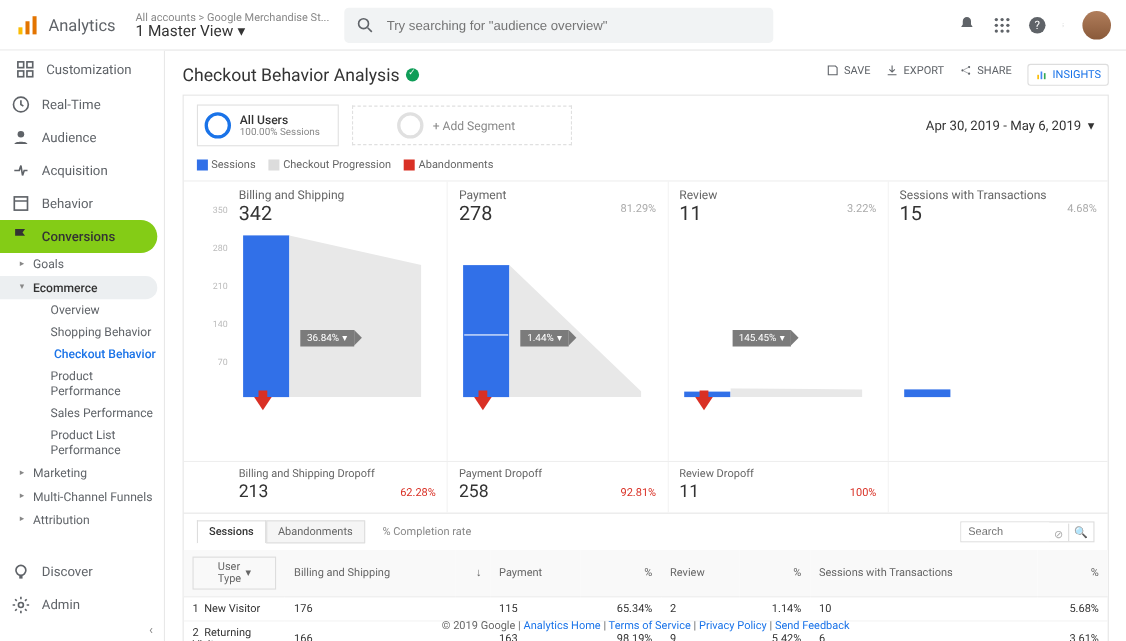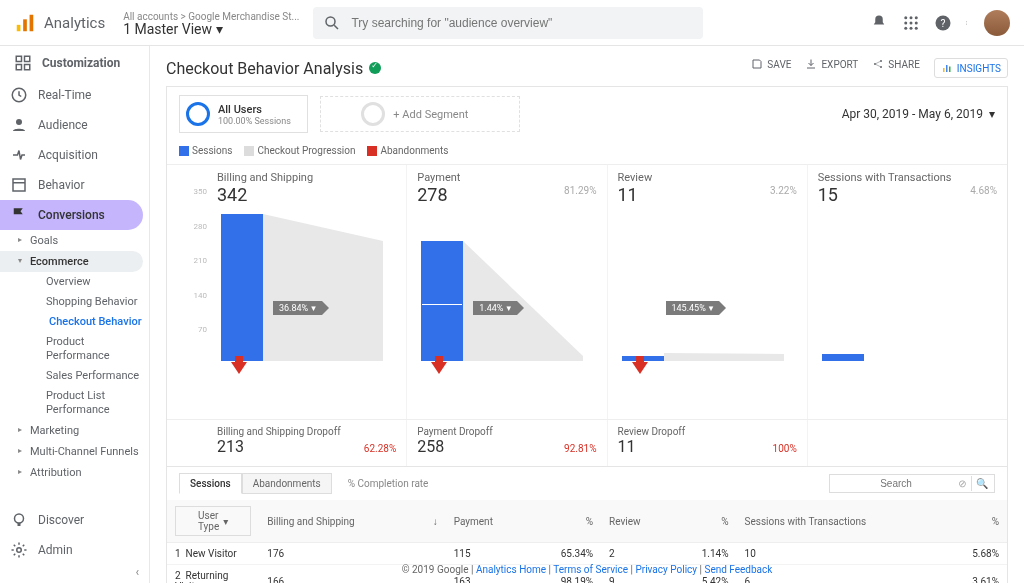--- a/index.html
+++ b/index.html
@@ -9,23 +9,23 @@
   .product { font-size: 15px; color: #5f6368; margin-right: 18px; }
   .acct { display: flex; flex-direction: column; font-size: 10px; color: #888; line-height: 12px; margin-right: 14px; }
   .acct .view { font-size: 14px; font-weight: 400; color: #333; display: flex; align-items: center; gap: 4px; }
   .searchbox { flex: 0 0 390px; height: 32px; background: #f1f3f4; border-radius: 4px; display: flex; align-items: center; padding: 0 10px; color: #5f6368; gap: 10px; }
   .searchbox input { border: none; background: transparent; outline: none; font-size: 12px; flex: 1; }
   .top-right { margin-left: auto; display: flex; align-items: center; gap: 14px; padding-right: 8px; color: #5f6368; }
   .avatar { width: 26px; height: 26px; border-radius: 50%; background: linear-gradient(#b07d5b,#8a5a3a); }
   .icon { width: 18px; height: 18px; display: inline-block; }
   .sidebar { position: absolute; top: 46px; left: 0; width: 150px; bottom: 0; border-right: 1px solid #e8e8e8; background: #fff; overflow: hidden; }
   .nav-item { display: flex; align-items: center; padding: 6px 10px; gap: 10px; color: #5f6368; font-size: 12px; cursor: pointer; }
-  .nav-item.top { height: 34px; padding-left: 14px; font-weight: bold; }
+  .nav-item.top { height: 34px; padding-left: 14px; }
   .nav-sec { font-size: 9px; letter-spacing: 1px; color: #888; padding: 6px 10px 4px 14px; }
-  .nav-item.active { background: #c4b5fd; color: #333; font-weight: 500; border-radius: 0 16px 16px 0; margin-right: 6px; }
+  .nav-item.active { background: #84cc16; color: #333; font-weight: 500; border-radius: 0 16px 16px 0; margin-right: 6px; }
   .nav-sub { position: relative; padding: 4px 0 4px 30px; font-size: 11px; color: #5f6368; cursor: pointer; }
   .nav-sub .car { position: absolute; left: 18px; top: 5px; font-size: 8px; color: #888; }
   .nav-sub3 { padding-left: 46px; font-size: 11px; color: #5f6368; line-height: 14px; padding-top: 3px; padding-bottom:3px; cursor: pointer;}
   .nav-sub3.sel { color: #1a73e8; font-weight: 500; border-left: 3px solid #1a73e8; margin-left:-3px; padding-left:49px;}
   .bottom-nav { position: absolute; bottom: 18px; left: 0; right: 0; }
   .collapse { position: absolute; bottom: 0; right: 6px; padding: 4px; color: #888;}
   .content { position: absolute; left: 150px; right: 0; top: 46px; bottom: 0; padding: 8px 16px; overflow: hidden; }
   .page-header { display: flex; align-items: center; padding: 4px 0 8px; }
   .page-title { font-size: 16px; color: #333; display: flex; align-items: center; gap: 6px; }
   .verify { width: 12px; height: 12px; background: #0f9d58; border-radius: 50%; position: relative; }
@@ -62,21 +62,21 @@
   .dropoff-row { display: flex; border-top:1px solid #eee; padding: 0 0 0 40px;}
   .dstep { flex:1; border-right:1px solid #f3f3f3; padding: 6px 10px 10px; }
   .dstep:last-child{border-right:none;}
   .d-label{font-size:10px;color:#666;}
   .d-val{font-size:16px;}
   .d-pct{float:right; color:#d93025; font-size:10px; margin-top:6px;}
   .table-controls { border-top:1px solid #e5e5e5; padding:6px 12px; display:flex; align-items:center; gap:16px; font-size:10px;}
   .tabs { display:flex;}
   .tab{padding:4px 10px; background:#f5f5f5; border:1px solid #ddd; cursor:pointer; font-size:10px; color:#666;}
   .tab.active{background:#fff; color:#333; font-weight:500;border-bottom-color:#fff;}
-  .tsearch{margin-left:auto; border:1px solid #ddd; display:flex; align-items:center;padding-left:44px;}
+  .tsearch{margin-left:auto; border:1px solid #ddd; display:flex; align-items:flex-end;}
   .tsearch input{border:none;outline:none;font-size:10px;padding:3px 6px;width:80px;}
   .data-table{width:100%; font-size:10px; border-collapse:collapse;}
   .data-table th{background:#f9f9f9;color:#666;font-weight:400;text-align:left;padding:6px 8px;border-bottom:1px solid #eee;font-size:10px;}
   .data-table td{padding:5px 8px;border-bottom:1px solid #f3f3f3;}
   .data-table .r{text-align:right;}
   .ut{border:1px solid #ddd;padding:3px 22px;display:inline-flex;align-items:center;gap:4px;}
   .footer{position:absolute;bottom:2px;left:150px;right:0;text-align:center;font-size:10px;color:#666;padding:6px;}
   .footer a{color:#1a73e8;text-decoration:none;}
 </style>
 </head>

